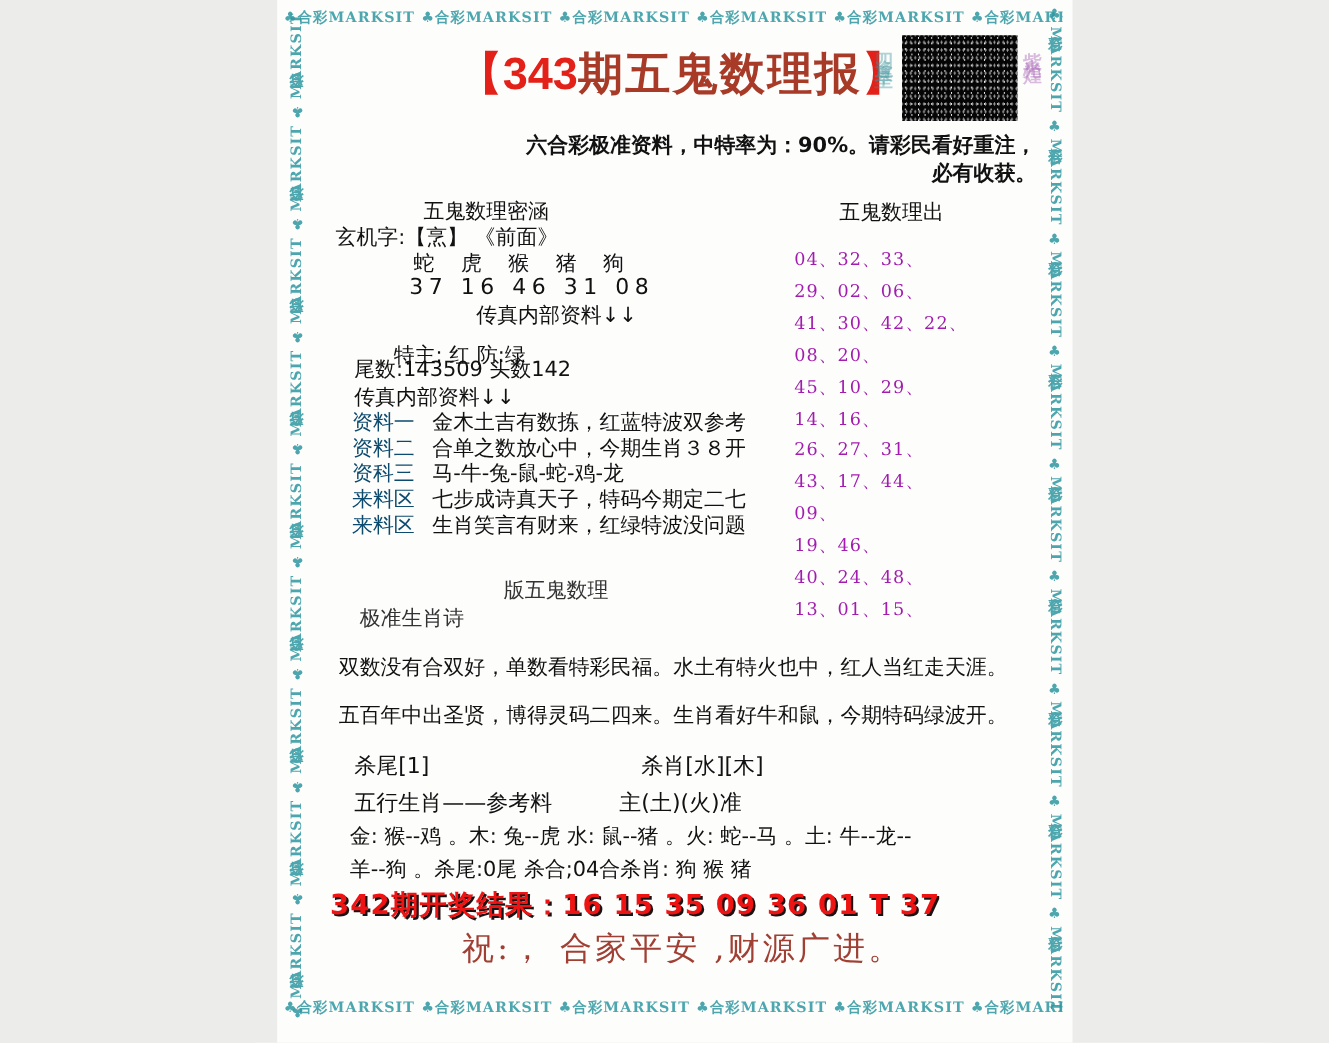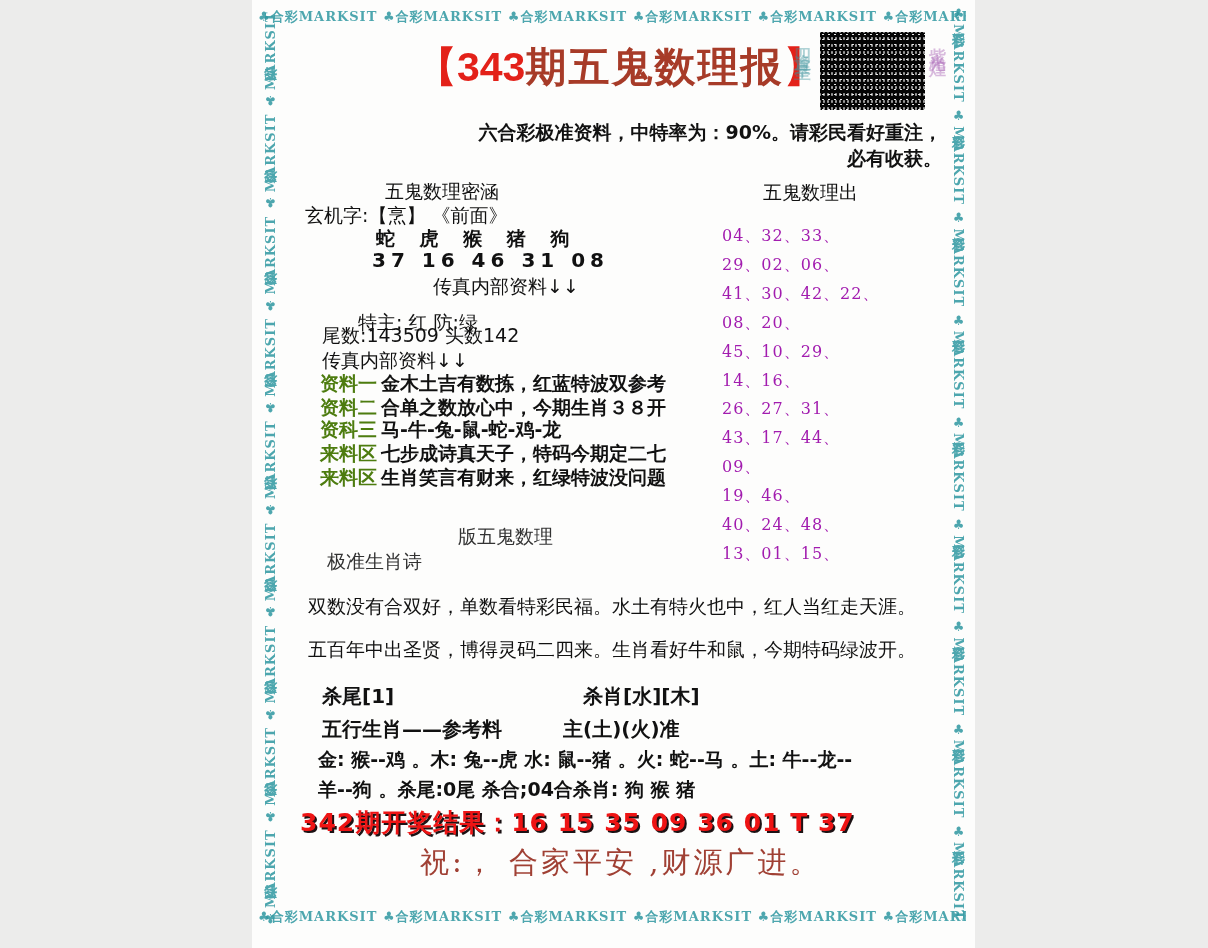--- a/index.html
+++ b/index.html
@@ -31,22 +31,22 @@
   .watermark{position:absolute;writing-mode:vertical-rl;font-size:17px;font-weight:bold;letter-spacing:6px;}
   .wm-left{left:792px;top:34px;color:rgba(57,145,156,.40);}
   .wm-right{left:927px;top:34px;color:rgba(170,105,185,.45);}
   
   .subtitle{position:absolute;left:308px;top:119px;width:634px;font-size:19px;font-weight:bold;
     color:#111;line-height:26px;text-indent:160px;text-align:right;}
   
   .row{position:absolute;color:#111;white-space:nowrap;}
   .s19{font-size:19px;}
   .s20{font-size:20px;}
-  .bold{font-weight:bold;}
-  .label-gray{color:#4d7c0f;margin-right:4px;}
+  .bold{font-weight:normal;}
+  .label-gray{color:#0c4a6e;margin-right:16px;}
   
   .num-col{position:absolute;left:722px;top:222px;font-family:"DejaVu Serif",serif;
     font-size:16px;color:#a21caf;line-height:28.9px;letter-spacing:1px;}
   
   .result{position:absolute;left:300px;top:806px;font-size:25px;font-weight:bold;color:#ee1414;
     letter-spacing:1px;text-shadow:2px 2px 0 #1c1214;white-space:nowrap;}
   .blessing{position:absolute;left:420px;top:843px;font-size:29px;color:#a04034;
     font-family:"DejaVu Serif",serif;letter-spacing:3px;white-space:nowrap;}
 </style>
 </head>

